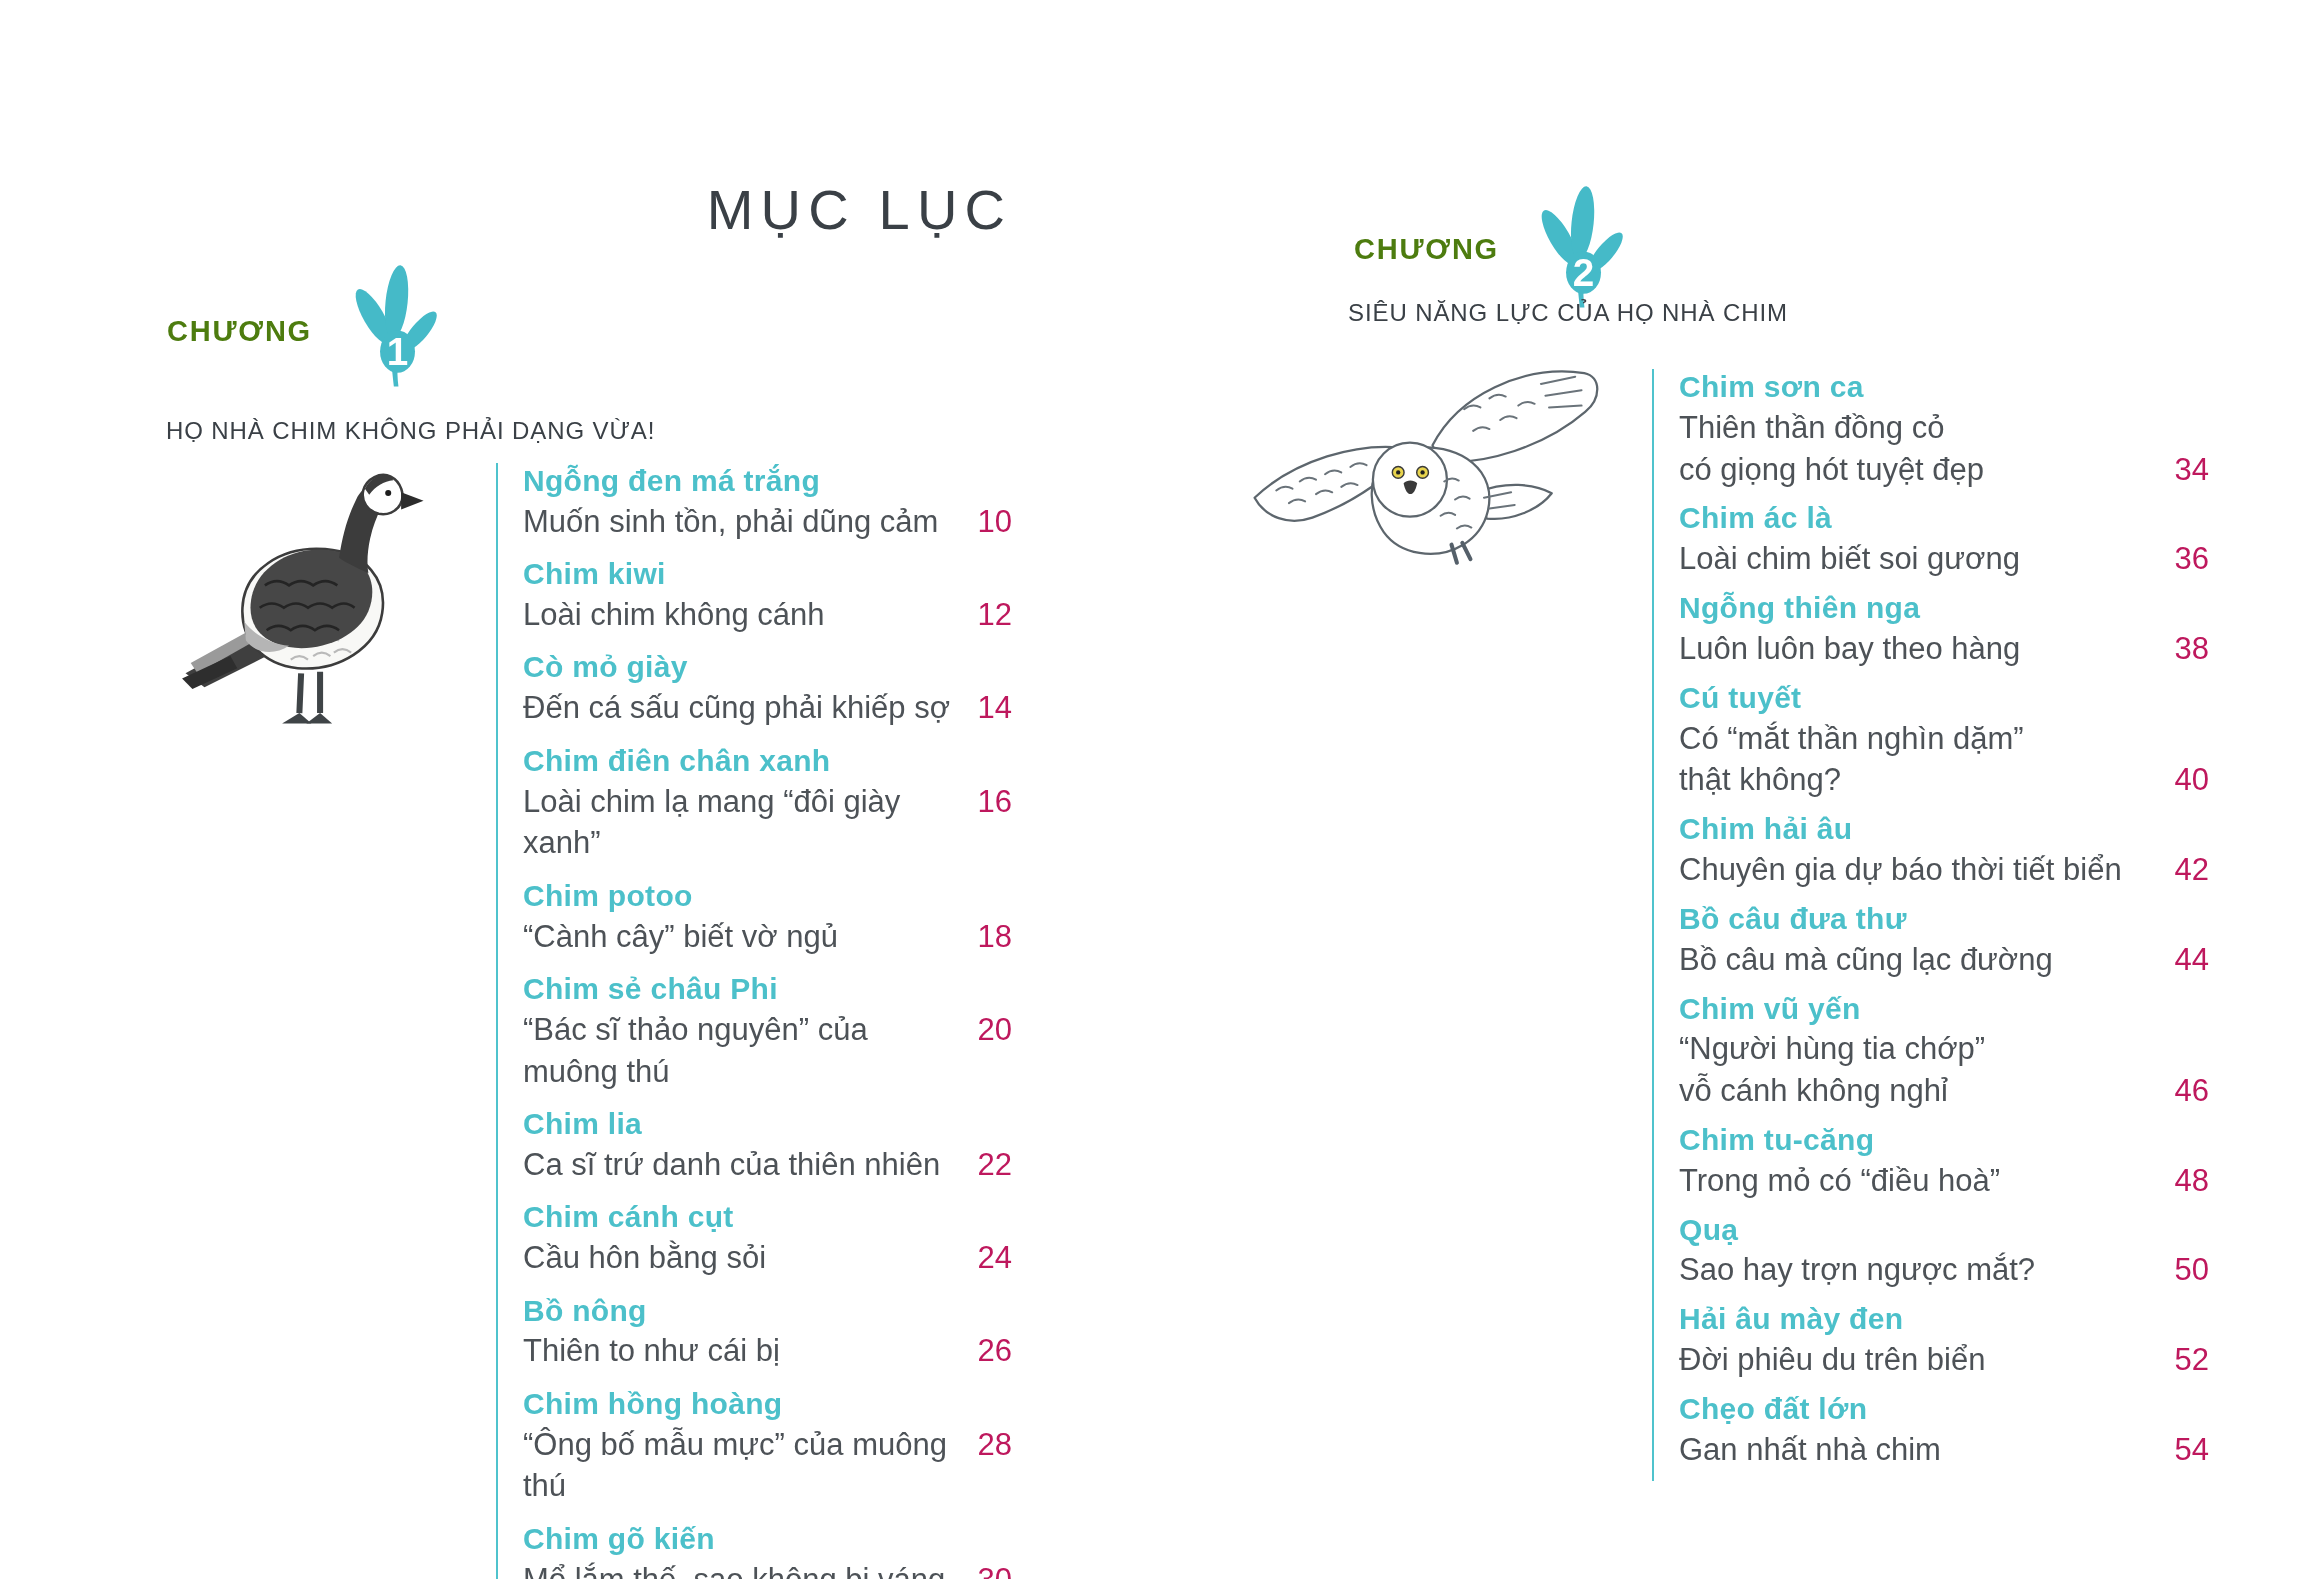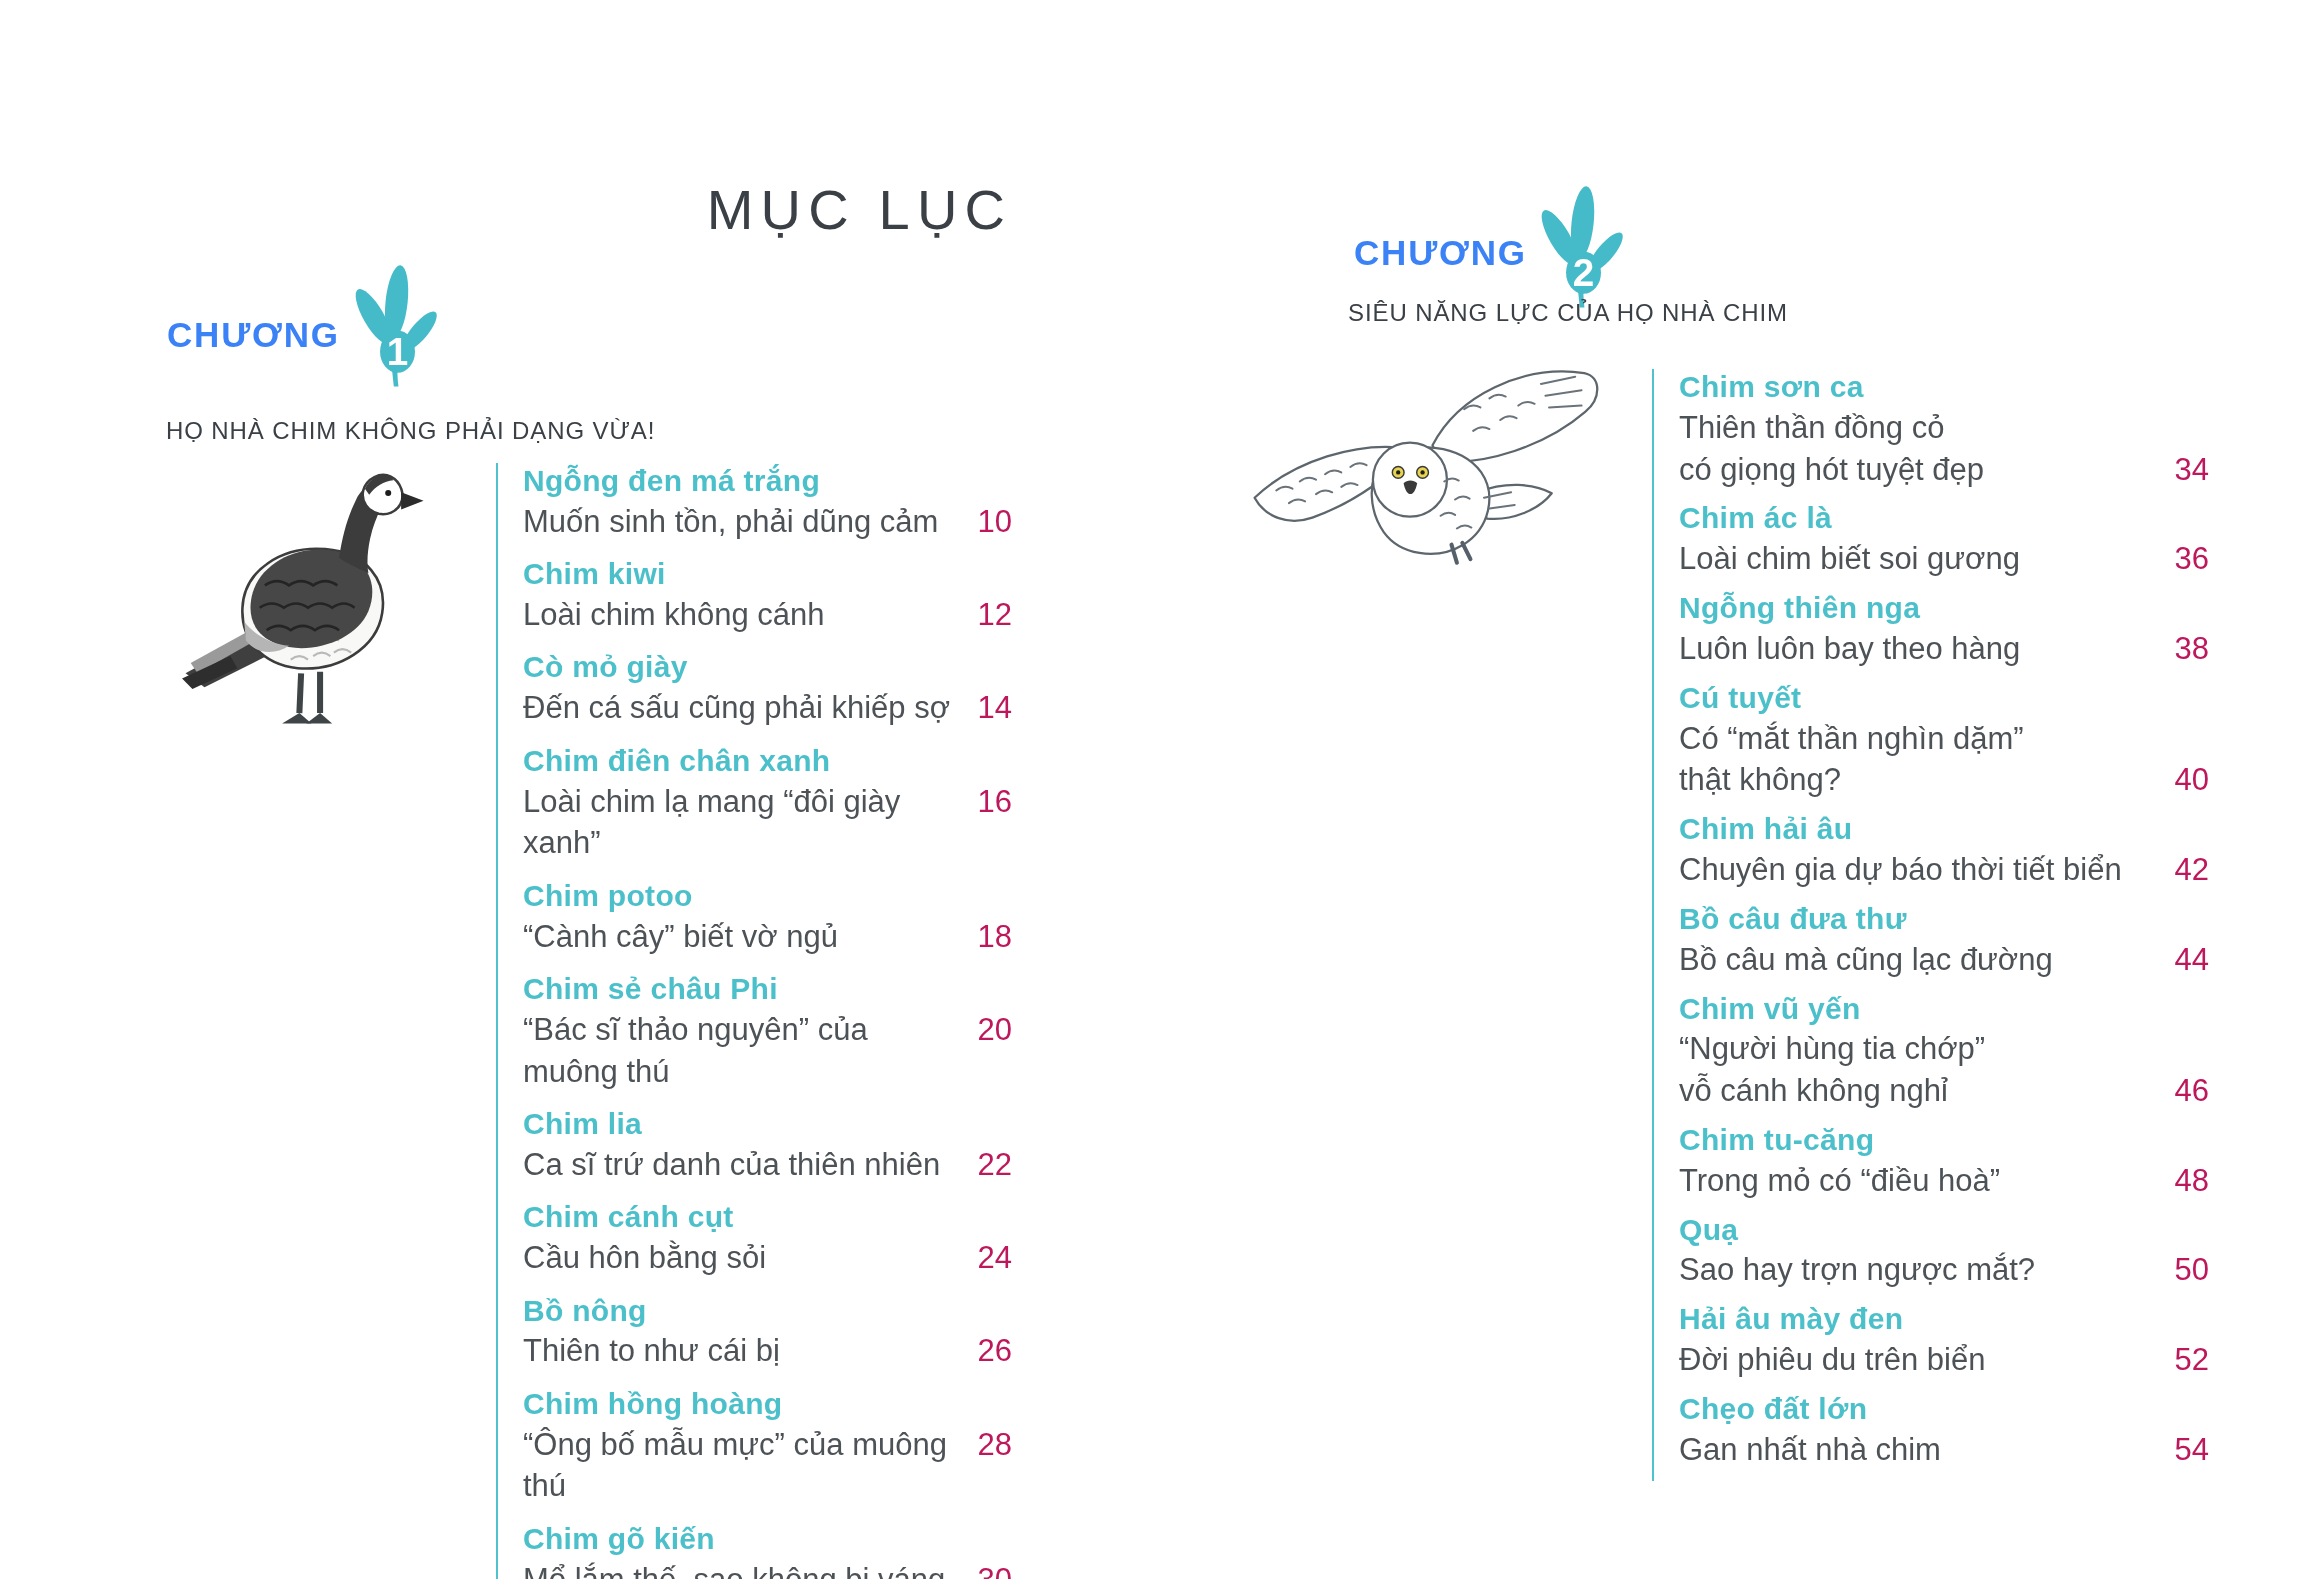--- a/index.html
+++ b/index.html
@@ -11,21 +11,21 @@
     color:#3a4046;
     overflow:hidden;
   }
   .muc-luc{
     position:absolute;left:579px;top:177px;width:561px;
     text-align:center;
     font-size:56px;letter-spacing:7.2px;font-weight:400;color:#3a4046;
   }
   .chuong-label{
     position:absolute;
-    font-size:35px;font-weight:700;letter-spacing:1.8px;color:#3b82f6;
+    font-size:29px;font-weight:700;letter-spacing:1.8px;color:#4d7c0f;
   }
   .ch1-chuong{left:167px;top:315px;}
   .ch2-chuong{left:1354px;top:233px;}
   .leaf{position:absolute;}
   .ch1-leaf{left:346px;top:264px;width:92px;height:131px;}
   .ch2-leaf{left:1532px;top:185px;width:92px;height:131px;}
   .chapter-title{
     position:absolute;
     font-size:24px;font-weight:400;letter-spacing:0.9px;color:#3a4046;white-space:nowrap;
   }

